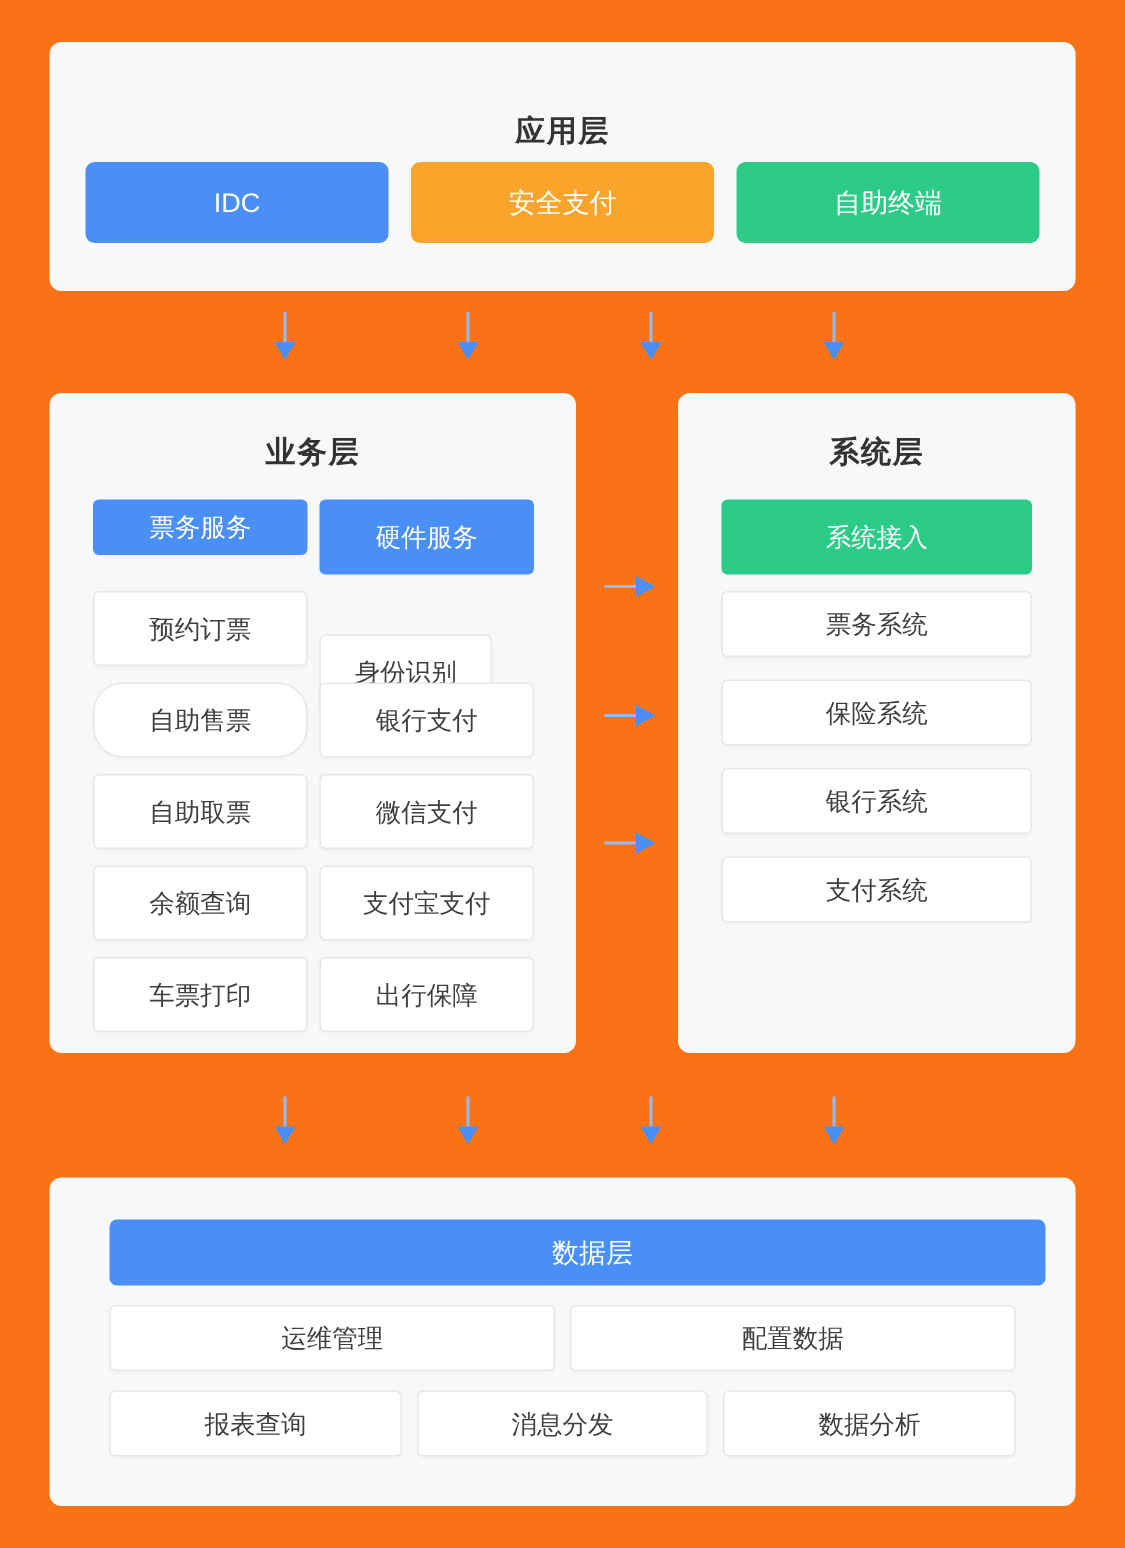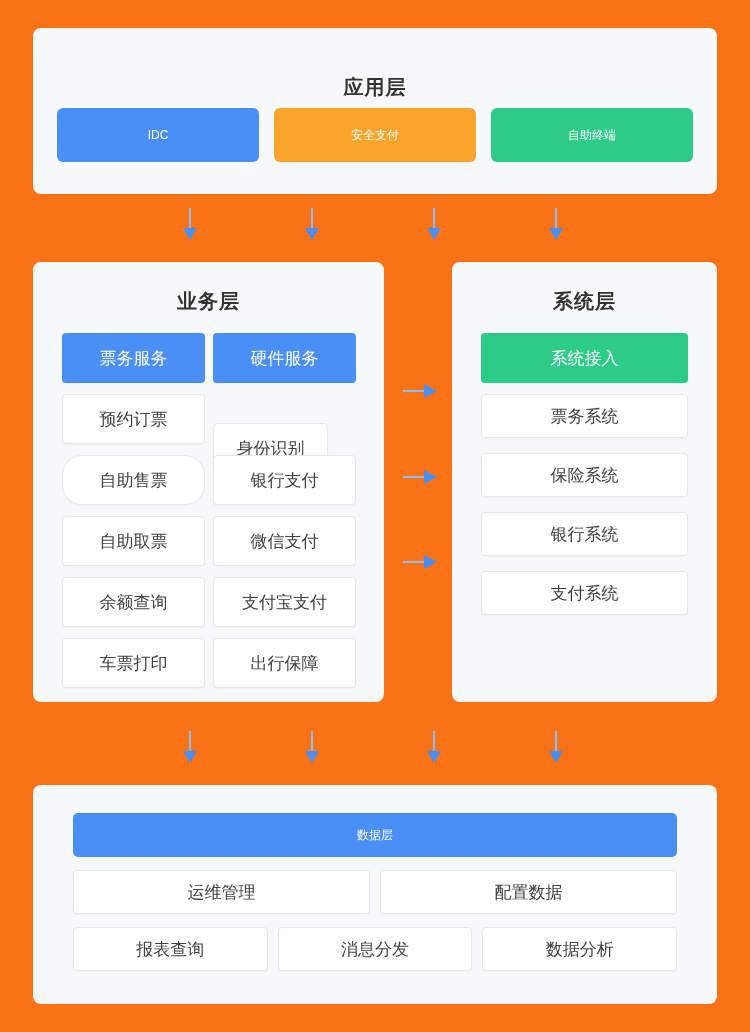--- a/index.html
+++ b/index.html
@@ -19,29 +19,29 @@
   }
   .node{
     position:absolute; display:flex; align-items:center; justify-content:center;
     box-sizing:border-box; font-size:17px; color:var(--node-text);
     background:var(--white); border:1px solid var(--node-border); border-radius:4px;
     box-shadow:0 1px 2px rgba(0,0,0,0.03);
   }
   .c-blue{background:var(--blue); border:none; color:#fff;}
   .c-orange{background:var(--orange); border:none; color:#fff;}
   .c-green{background:var(--green); border:none; color:#fff;}
-  .btn-lg{border-radius:6px; font-size:12px;}
+  .btn-lg{border-radius:6px; font-size:18px;}
   #app-buttons{position:absolute; left:24px; right:24px; top:80px; display:flex; gap:15px;}
   #app-buttons .btn-lg{position:relative; flex:1; height:54px; display:flex; align-items:center; justify-content:center;}
   .arrow{position:absolute;}
   .arrow-stem{stroke:var(--arrow-stem); stroke-width:2;}
   .arrow-head{fill:var(--arrow-head);}
   #data-banner{
     position:absolute; left:40px; top:28px; width:604px; height:44px;
-    border-radius:5px; display:flex; align-items:center; justify-content:center; font-size:12px;
+    border-radius:5px; display:flex; align-items:center; justify-content:center; font-size:18px;padding-left:20px;
   }
   .data-row{position:absolute; left:40px; width:604px; height:44px; display:flex; gap:10px;}
   .data-row .node{position:relative; flex:1; height:44px;}
 </style>
 </head>
 <body>
 
 <div id="canvas">
 
   <div class="panel" id="app-panel" style="left:33px; top:28px; width:684px; height:166px;">
@@ -65,21 +65,21 @@
     <line class="arrow-stem" x1="9" y1="1" x2="9" y2="22"></line>
       <polygon class="arrow-head" points="2,21 16,21 9,33"></polygon>
   </svg>
   <svg class="arrow" style="left:547px; top:207px;" width="18" height="34" viewBox="0 0 18 34">
     <line class="arrow-stem" x1="9" y1="1" x2="9" y2="22"></line>
       <polygon class="arrow-head" points="2,21 16,21 9,33"></polygon>
   </svg>
 
   <div class="panel" id="biz-panel" style="left:33px; top:262px; width:351px; height:440px;">
     <div class="panel-title" style="top:26px;">业务层</div>
-    <div class="node c-blue" style="left:29px; top:71px; width:143px; height:50px;">票务服务</div>
+    <div class="node c-blue" style="left:29px; top:71px; width:143px; height:37px;">票务服务</div>
     <div class="node" style="left:29px; top:132px; width:143px; height:50px;">预约订票</div>
     <div class="node c-blue" style="left:180px; top:71px; width:143px; height:50px;">硬件服务</div>
     <div class="node" style="left:180px; top:132px; width:115px; height:50px;margin-top:29px;">身份识别</div>
     <div class="node" style="left:29px; top:193px; width:143px; height:50px;border-radius:20px;">自助售票</div>
     <div class="node" style="left:180px; top:193px; width:143px; height:50px;">银行支付</div>
     <div class="node" style="left:29px; top:254px; width:143px; height:50px;">自助取票</div>
     <div class="node" style="left:180px; top:254px; width:143px; height:50px;">微信支付</div>
     <div class="node" style="left:29px; top:315px; width:143px; height:50px;">余额查询</div>
     <div class="node" style="left:180px; top:315px; width:143px; height:50px;">支付宝支付</div>
     <div class="node" style="left:29px; top:376px; width:143px; height:50px;">车票打印</div>

